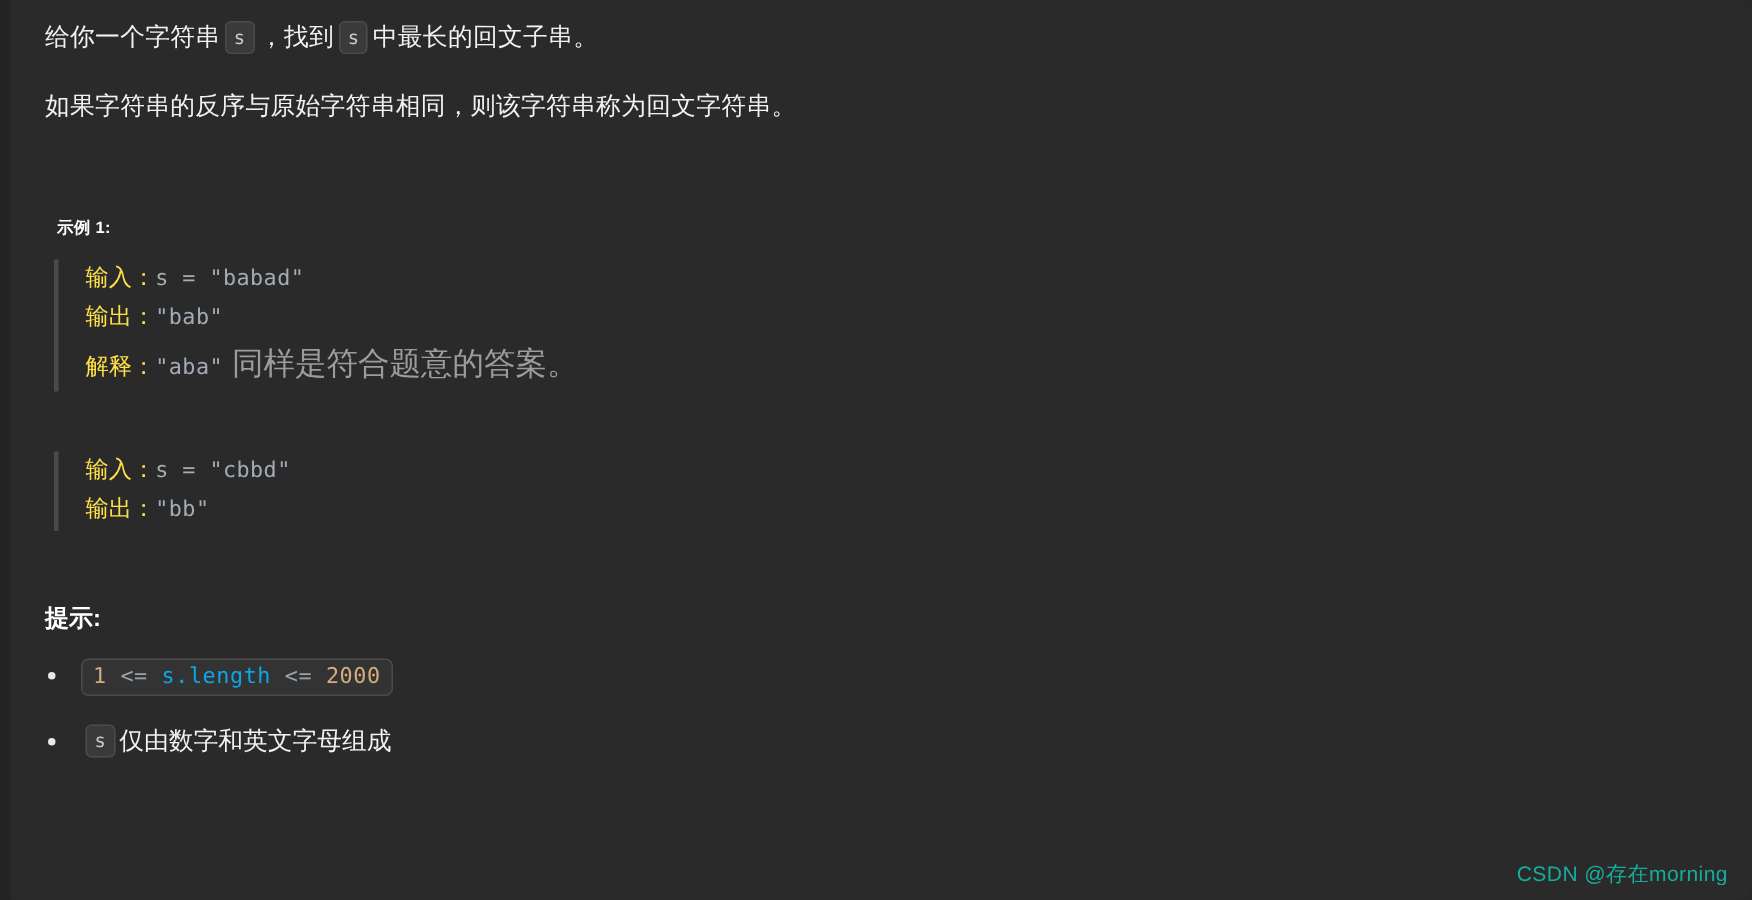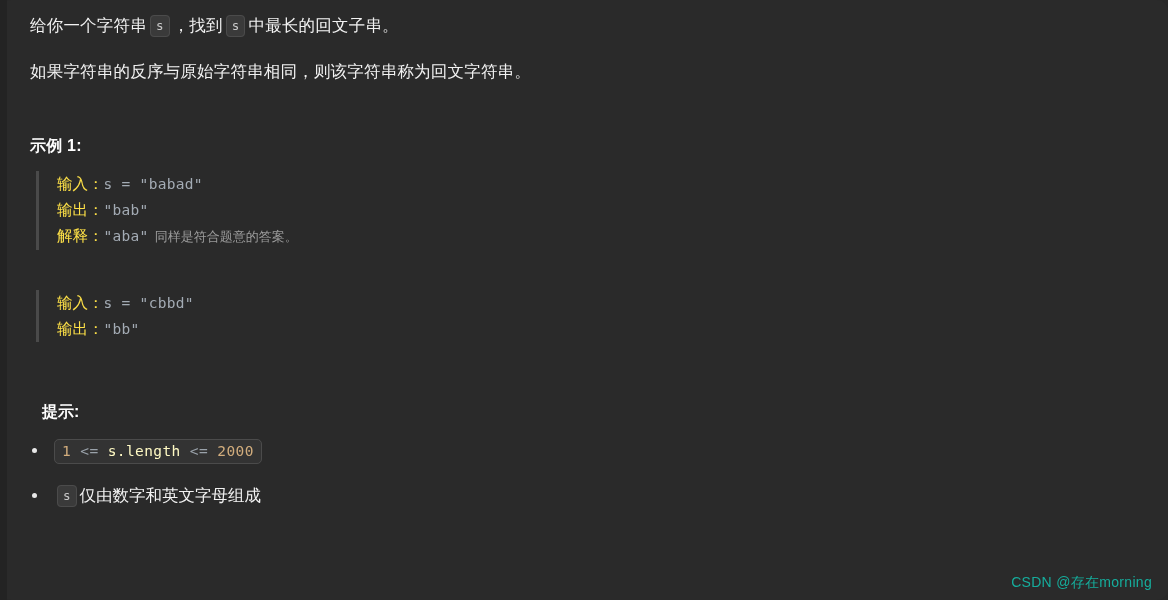--- a/index.html
+++ b/index.html
@@ -56,22 +56,22 @@
     border: 1px solid #4b4b4b;
     border-radius: 4px;
     padding: 2px 5px 3px 5px;
     color: #c9c9c9;
     margin: 0 3px;
     vertical-align: 1px;
     white-space: pre;
   }
 
   h3.ex-title {
-    margin: 0;
-    font-size: 16px;
+    margin: 8px;
+    font-size: 11px;
     font-weight: bold;
     color: #ffffff;
     letter-spacing: 0.2px;
   }
   .ex-block {
     margin: 14px 0 0 6px;
     border-left: 3px solid #4a4a4a;
     padding: 0 0 0 18px;
   }
   .ex-line {
@@ -85,29 +85,29 @@
     color: #fde047;
   }
   .mono {
     font-family: "DejaVu Sans Mono", "Liberation Mono", monospace;
     font-size: 14.5px;
     color: #a3abb4;
     letter-spacing: 0.3px;
   }
   .explain {
     color: #9c9c9c;
-    font-size: 13px;
+    font-size: 21px;
     margin-left: 6px;
   }
 
   .spacer-lg { height: 48px; }
   .spacer-md { height: 26px; }
 
   h3.hints-title {
-    margin: 12px;
+    margin: 0;
     font-size: 16px;
     font-weight: bold;
     color: #ffffff;
   }
 
   ul.hints {
     list-style: none;
     margin: 14px 0 0 0;
     padding: 0;
   }
@@ -134,21 +134,21 @@
     background: #333333;
     border: 1px solid #4b4b4b;
     border-radius: 5px;
     padding: 3px 7px 4px 7px;
     color: #b0b7be;
     white-space: pre;
     letter-spacing: 0.4px;
   }
   .num { color: #d2ad7d; }
   .op  { color: #9aa2aa; }
-  .ident { color: #fef9c3; }
+  .ident { color: #0ea5e9; }
 
   .watermark {
     position: absolute;
     right: 16px;
     bottom: 8px;
     font-size: 14px;
     color: #14b8a6;
     letter-spacing: 0.3px;
     opacity: 0.92;
   }

